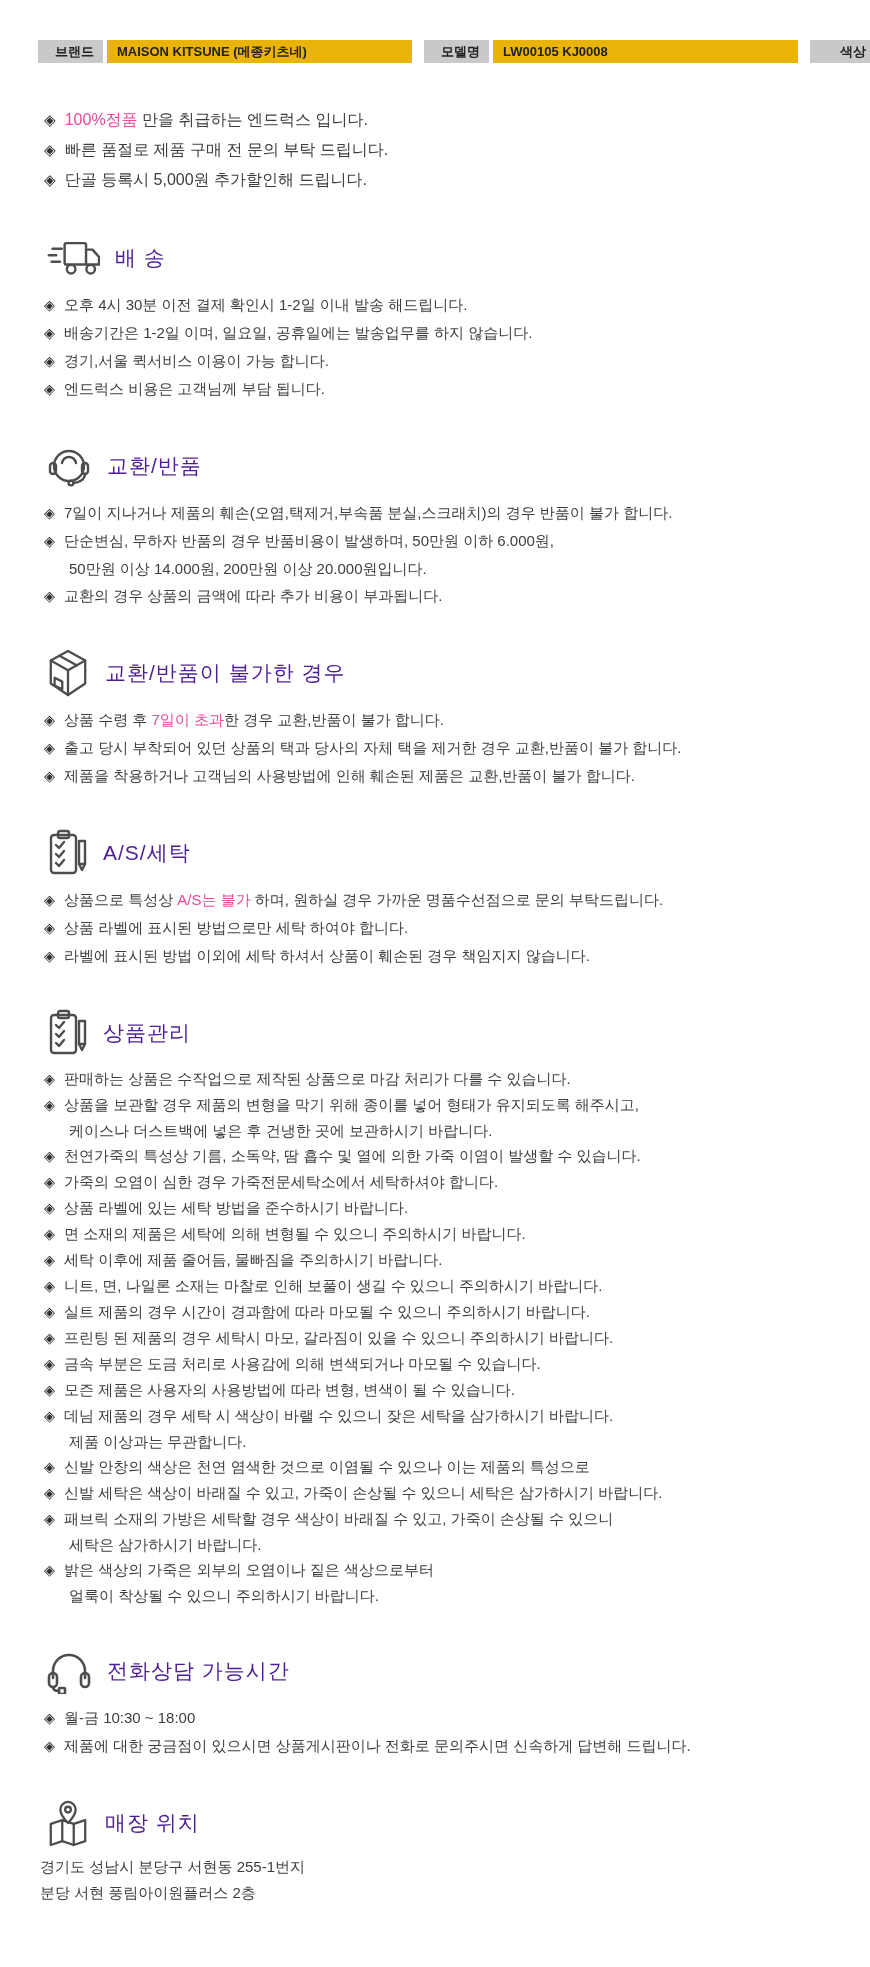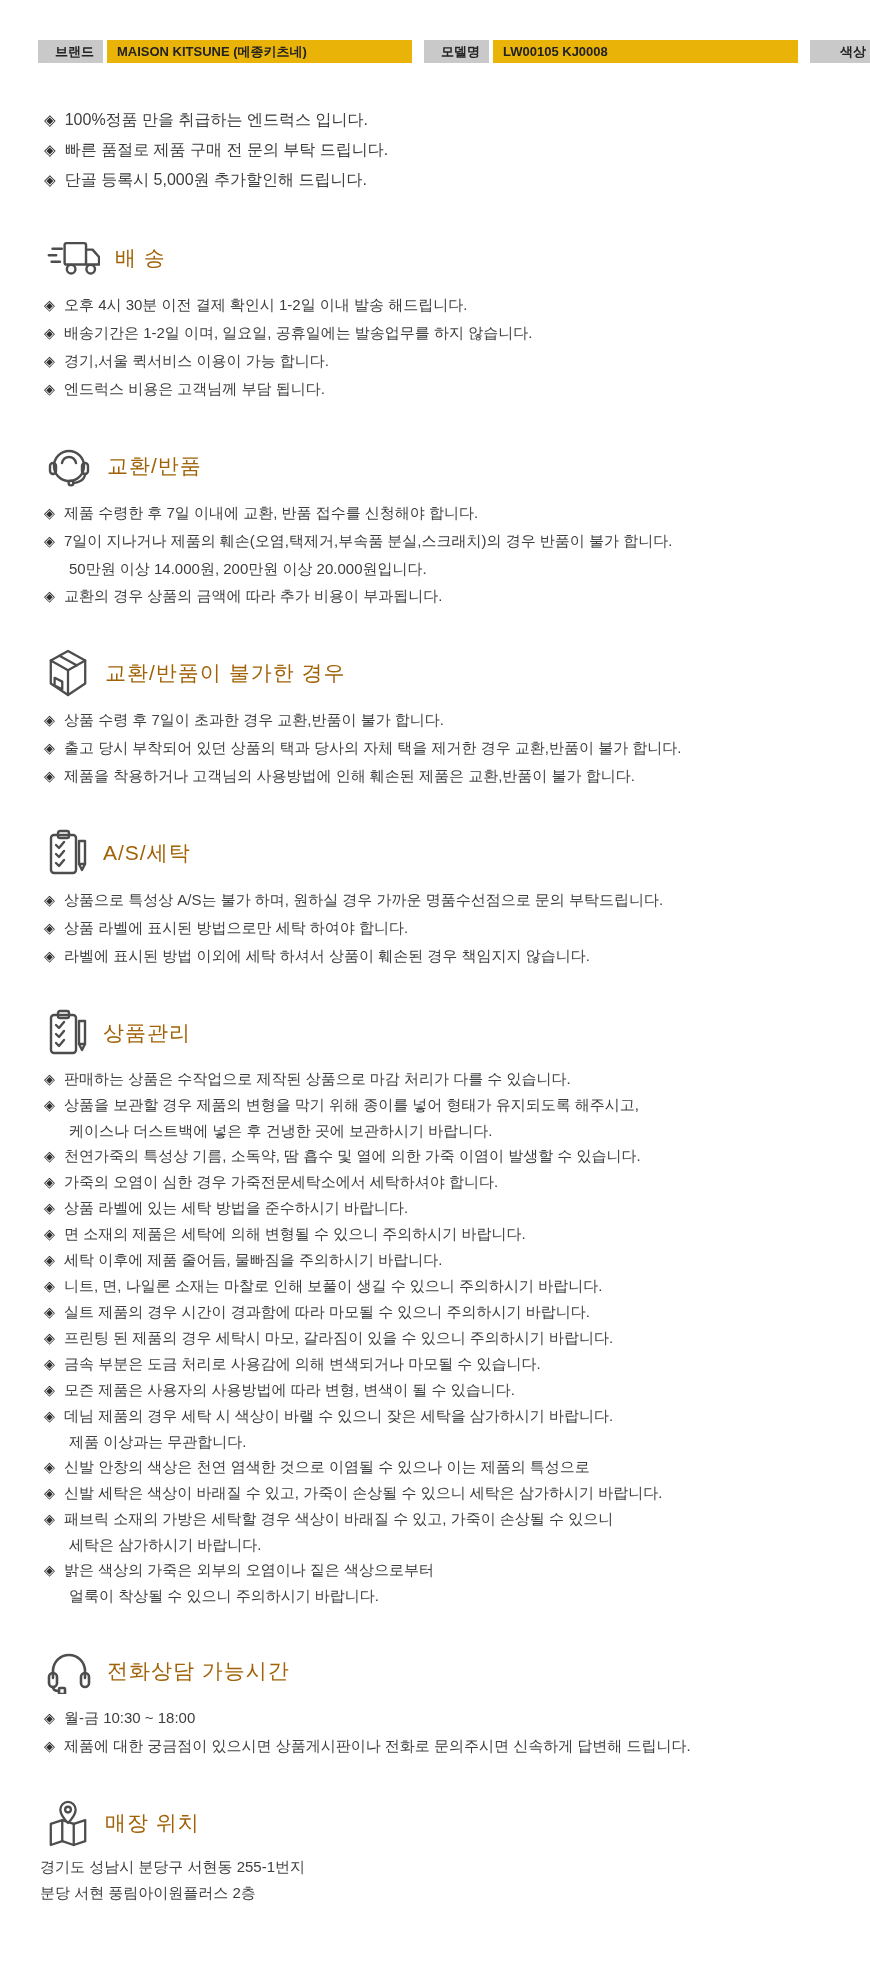--- a/index.html
+++ b/index.html
@@ -14,24 +14,24 @@
           display:flex;align-items:center;justify-content:flex-end;padding-right:9px;box-sizing:border-box;}
   .ival{background:#eab308;color:#222;font-weight:bold;font-size:13px;
         display:flex;align-items:center;padding-left:10px;box-sizing:border-box;}
   .w-l{width:305px;} .w-r{width:175px;}
 
   
   .intro{margin-top:42px;padding-left:6px;}
   .intro .ln{line-height:30px;font-size:16px;}
   .ln{white-space:nowrap;display:block;}
   .dm{display:inline-block;margin-right:9px;color:#2f2f2f;font-size:0.95em;}
-  .red{color:#404040;}
+  .red{color:#ec4899;}
   .sec{margin-top:40px;}
   .sec-h{display:flex;align-items:center;gap:15px;height:46px;padding-left:8px;}
-  .sec-t{font-size:21px;font-weight:normal;color:#a16207;margin:0;letter-spacing:1px;}
+  .sec-t{font-size:21px;font-weight:normal;color:#4c1d95;margin:0;letter-spacing:1px;}
   .sec-b{margin-top:10px;padding-left:6px;}
   .sec-b .ln{line-height:27px;font-size:15px;}
   .sec-b.dense .ln{line-height:25px;}
   .cont{padding-left:25px;}
   .addr{margin-top:8px;padding-left:2px;}
   .addr .ln{line-height:26px;font-size:15px;}
   .ic svg{display:block;}
 </style>
 </head>
 <body>
@@ -100,22 +100,22 @@
           <path d="M16 20c1-4 4-6 7-6s6 2 7 6"></path>
           <rect x="4" y="20" width="6" height="11" rx="3"></rect>
           <rect x="36" y="20" width="6" height="11" rx="3"></rect>
           <path d="M39 31c0 6-7 9-12 9"></path>
           <circle cx="25" cy="40" r="2.4"></circle>
         </svg>
       </span>
       <h2 class="sec-t">교환/반품</h2>
     </div>
     <div class="sec-b">
-      <div class="ln"><span class="dm">◈</span><span>제품 수령한 후 7일 이내에 교환, 반품 접수를 신청해야 합니다.</span></div>
       <div class="ln"><span class="dm">◈</span><span>7일이 지나거나 제품의 훼손(오염,택제거,부속품 분실,스크래치)의 경우 반품이 불가 합니다.</span></div>
+      <div class="ln"><span class="dm">◈</span><span>단순변심, 무하자 반품의 경우 반품비용이 발생하며, 50만원 이하 6.000원,</span></div>
       <div class="ln cont"><span>50만원 이상 14.000원, 200만원 이상 20.000원입니다.</span></div>
       <div class="ln"><span class="dm">◈</span><span>교환의 경우 상품의 금액에 따라 추가 비용이 부과됩니다.</span></div>
     </div>
   </div>
 
   <div class="sec">
     <div class="sec-h">
       <span class="ic">
         <svg width="44" height="50" viewBox="0 0 46 52" fill="none" stroke="#4d4d4d" stroke-width="2.4" stroke-linecap="round" stroke-linejoin="round">
           <path d="M23 3l18 10v24L23 49 5 37V13z"></path>

